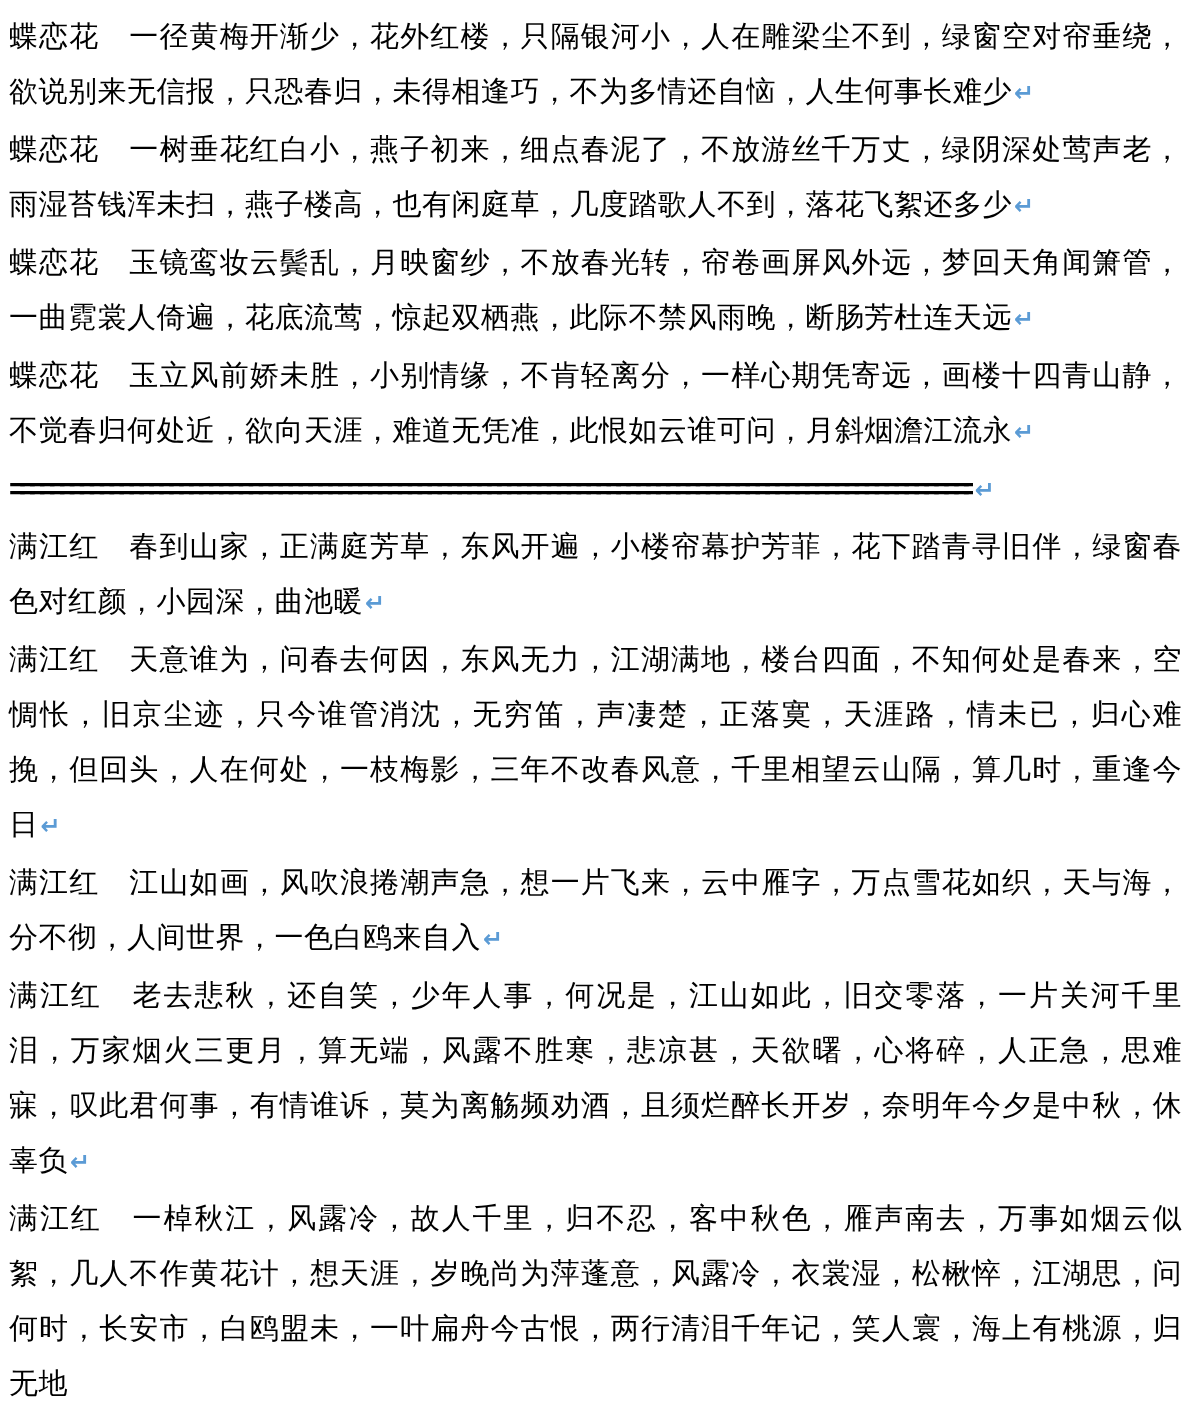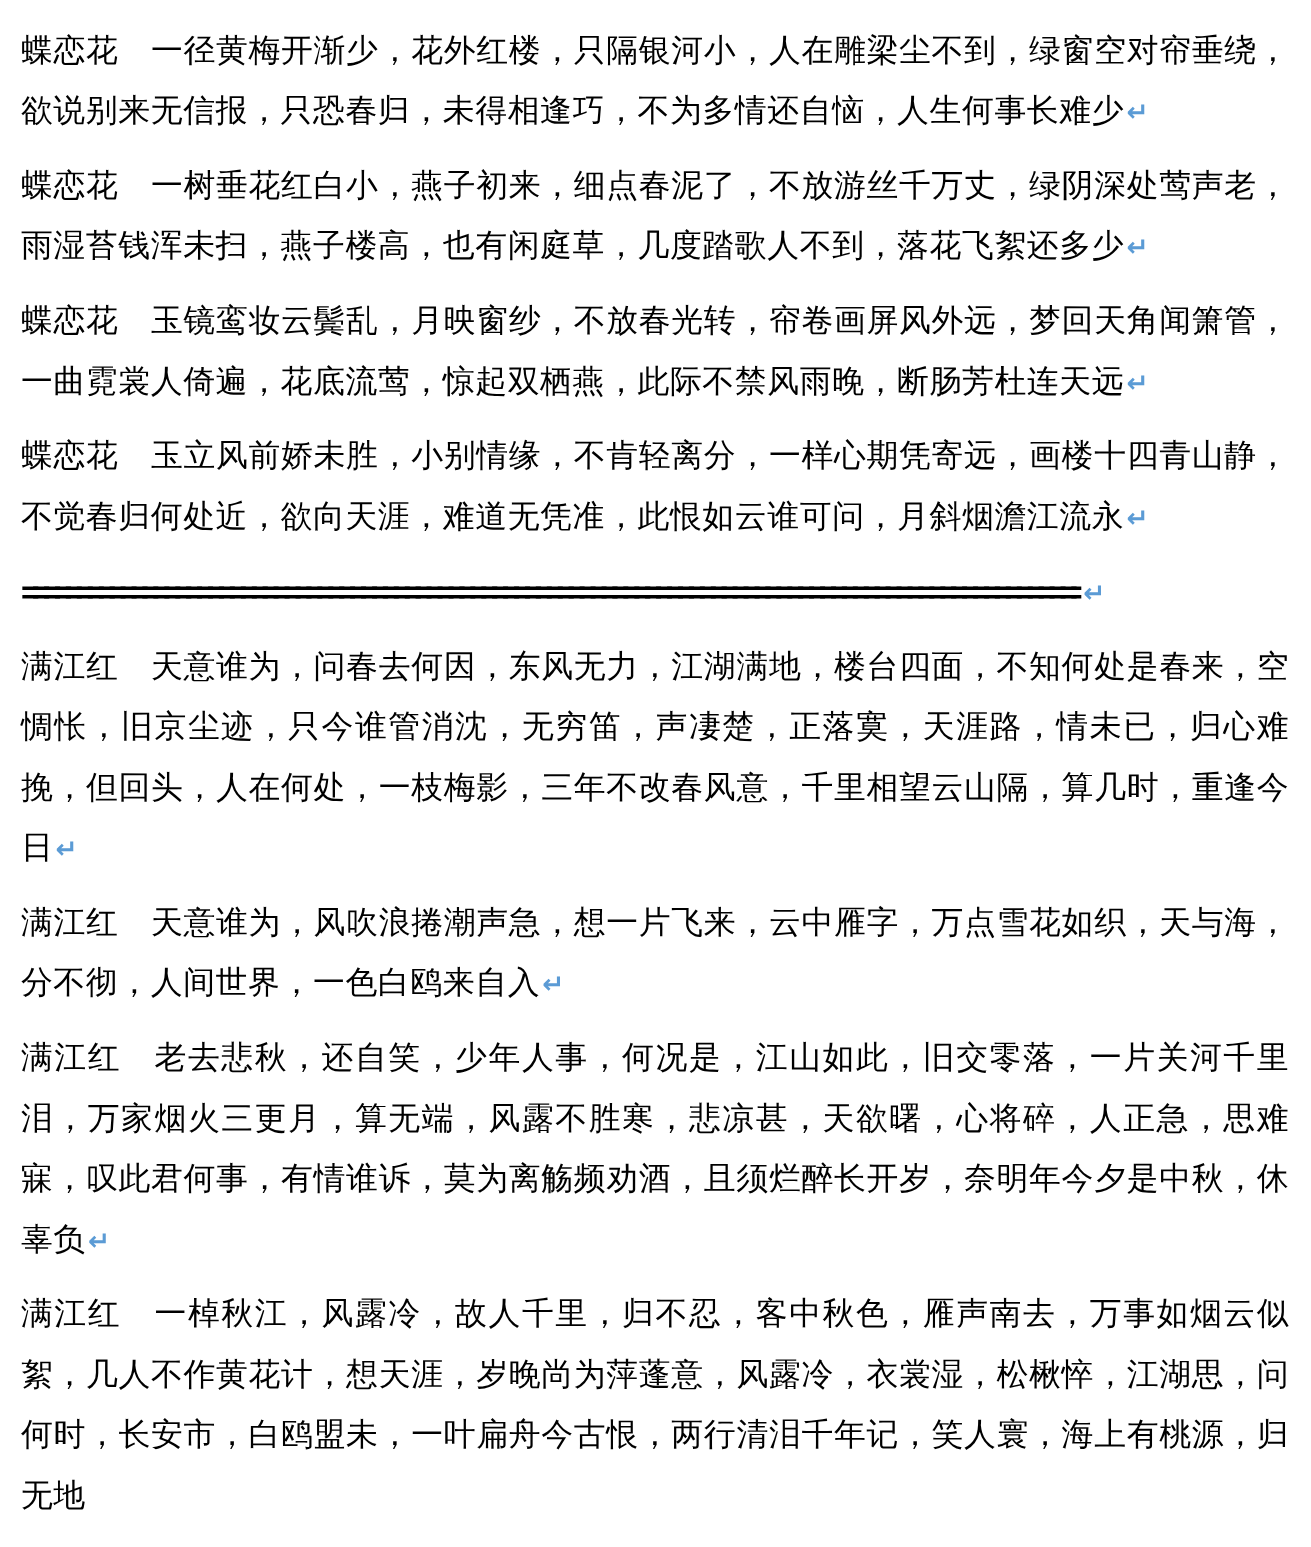--- a/index.html
+++ b/index.html
@@ -15,21 +15,21 @@
   .doc {
     width: 1192px;
     height: 1406px;
     padding: 7px 8px 0 7px;
     overflow: hidden;
     color: #000000;
     font-size: 29px;
     line-height: 55px;
   }
   p.para {
-    margin: 12px;
+    margin: 2px;
     text-align: justify;
   }
   p.para .ptext {
     color: #000000;
     letter-spacing: 0.5px;
   }
   
   .mark {
     color: #5b9bd5;
     font-size: 24px;
@@ -56,17 +56,18 @@
 </style>
 </head>
 <body>
 
 <div class="doc">
     <p class="para"><span class="ptext">蝶恋花　一径黄梅开渐少，花外红楼，只隔银河小，人在雕梁尘不到，绿窗空对帘垂绕，欲说别来无信报，只恐春归，未得相逢巧，不为多情还自恼，人生何事长难少</span><span class="mark">↵</span></p>
     <p class="para"><span class="ptext">蝶恋花　一树垂花红白小，燕子初来，细点春泥了，不放游丝千万丈，绿阴深处莺声老，雨湿苔钱浑未扫，燕子楼高，也有闲庭草，几度踏歌人不到，落花飞絮还多少</span><span class="mark">↵</span></p>
     <p class="para"><span class="ptext">蝶恋花　玉镜鸾妆云鬓乱，月映窗纱，不放春光转，帘卷画屏风外远，梦回天角闻箫管，一曲霓裳人倚遍，花底流莺，惊起双栖燕，此际不禁风雨晚，断肠芳杜连天远</span><span class="mark">↵</span></p>
     <p class="para"><span class="ptext">蝶恋花　玉立风前娇未胜，小别情缘，不肯轻离分，一样心期凭寄远，画楼十四青山静，不觉春归何处近，欲向天涯，难道无凭准，此恨如云谁可问，月斜烟澹江流永</span><span class="mark">↵</span></p>
     <p class="para sep"><span class="sep-eq">=================================================================================================</span><span class="mark">↵</span></p>
+    <p class="para"><span class="ptext">满江红　春到山家，正满庭芳草，东风开遍，小楼帘幕护芳菲，花下踏青寻旧伴，绿窗春色对红颜，小园深，曲池暖</span><span class="mark">↵</span></p>
     <p class="para"><span class="ptext">满江红　天意谁为，问春去何因，东风无力，江湖满地，楼台四面，不知何处是春来，空惆怅，旧京尘迹，只今谁管消沈，无穷笛，声凄楚，正落寞，天涯路，情未已，归心难挽，但回头，人在何处，一枝梅影，三年不改春风意，千里相望云山隔，算几时，重逢今日</span><span class="mark">↵</span></p>
-    <p class="para"><span class="ptext">满江红　天意谁为，风吹浪捲潮声急，想一片飞来，云中雁字，万点雪花如织，天与海，分不彻，人间世界，一色白鸥来自入</span><span class="mark">↵</span></p>
+    <p class="para"><span class="ptext">满江红　江山如画，风吹浪捲潮声急，想一片飞来，云中雁字，万点雪花如织，天与海，分不彻，人间世界，一色白鸥来自入</span><span class="mark">↵</span></p>
     <p class="para"><span class="ptext">满江红　老去悲秋，还自笑，少年人事，何况是，江山如此，旧交零落，一片关河千里泪，万家烟火三更月，算无端，风露不胜寒，悲凉甚，天欲曙，心将碎，人正急，思难寐，叹此君何事，有情谁诉，莫为离觞频劝酒，且须烂醉长开岁，奈明年今夕是中秋，休辜负</span><span class="mark">↵</span></p>
     <p class="para"><span class="ptext">满江红　一棹秋江，风露冷，故人千里，归不忍，客中秋色，雁声南去，万事如烟云似絮，几人不作黄花计，想天涯，岁晚尚为萍蓬意，风露冷，衣裳湿，松楸悴，江湖思，问何时，长安市，白鸥盟未，一叶扁舟今古恨，两行清泪千年记，笑人寰，海上有桃源，归无地</span></p>
   </div>
 
 </body></html>

